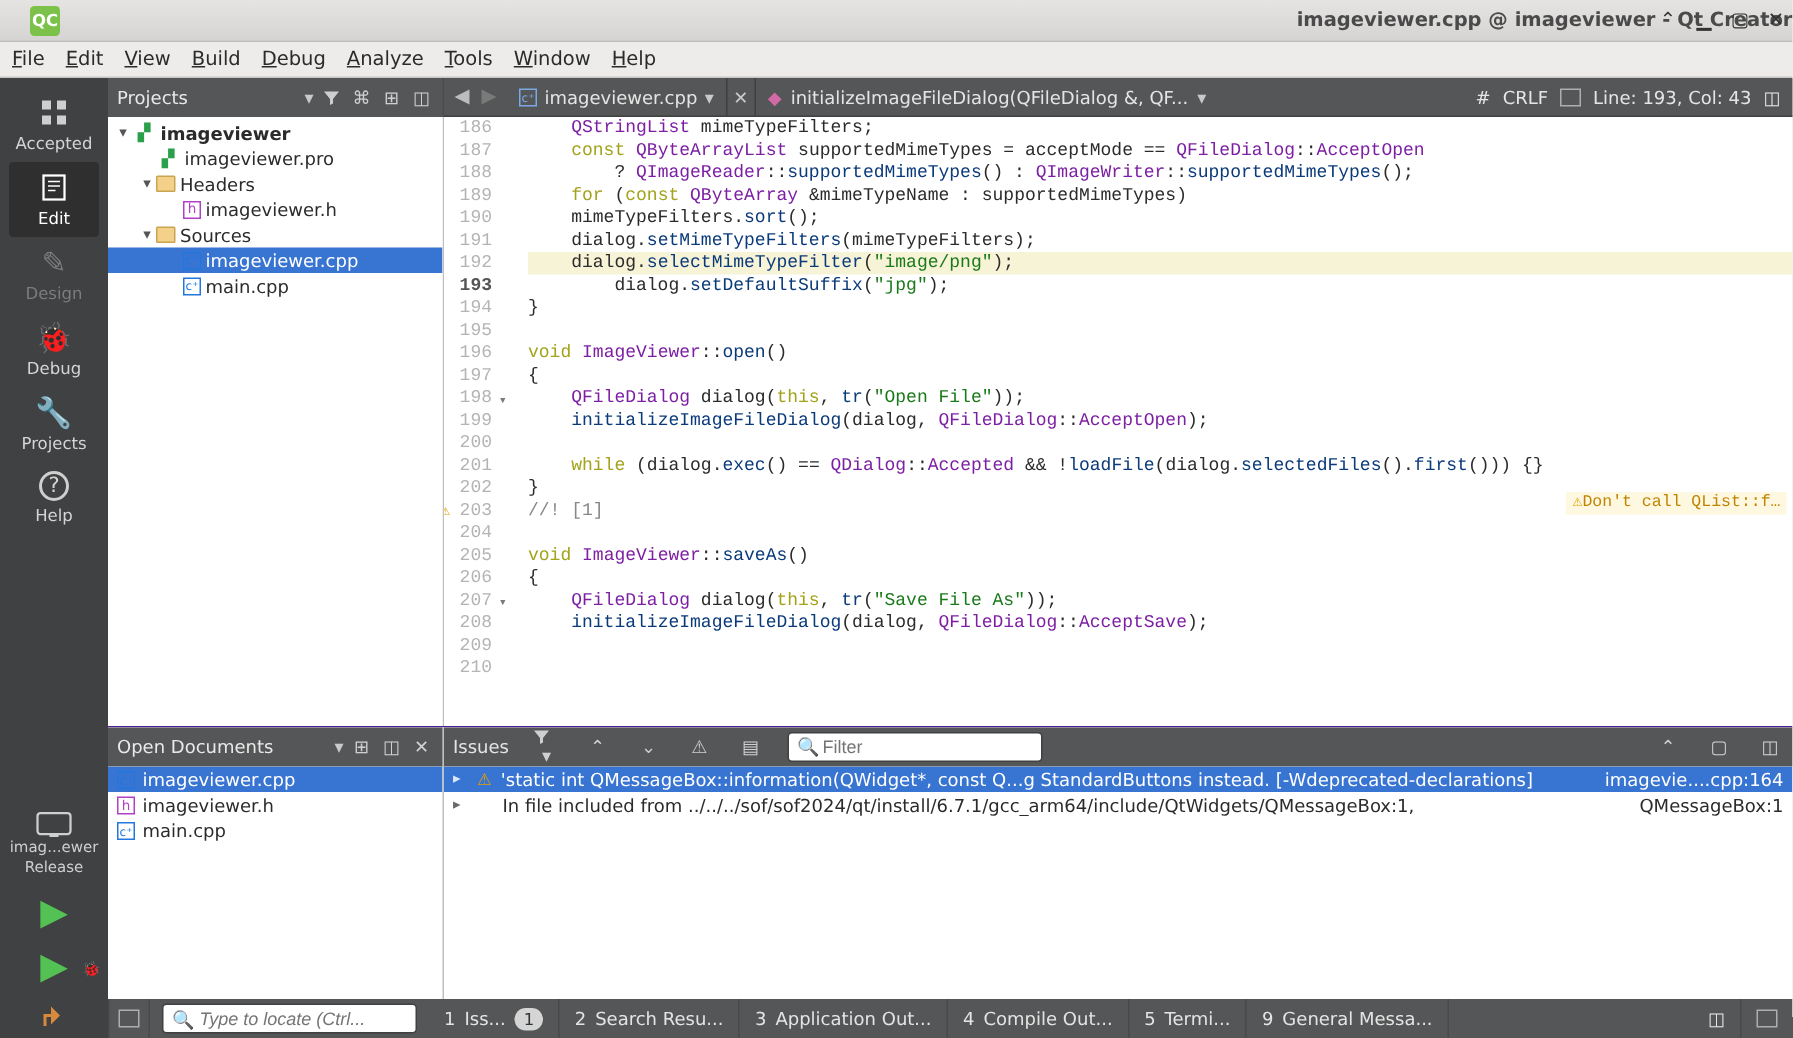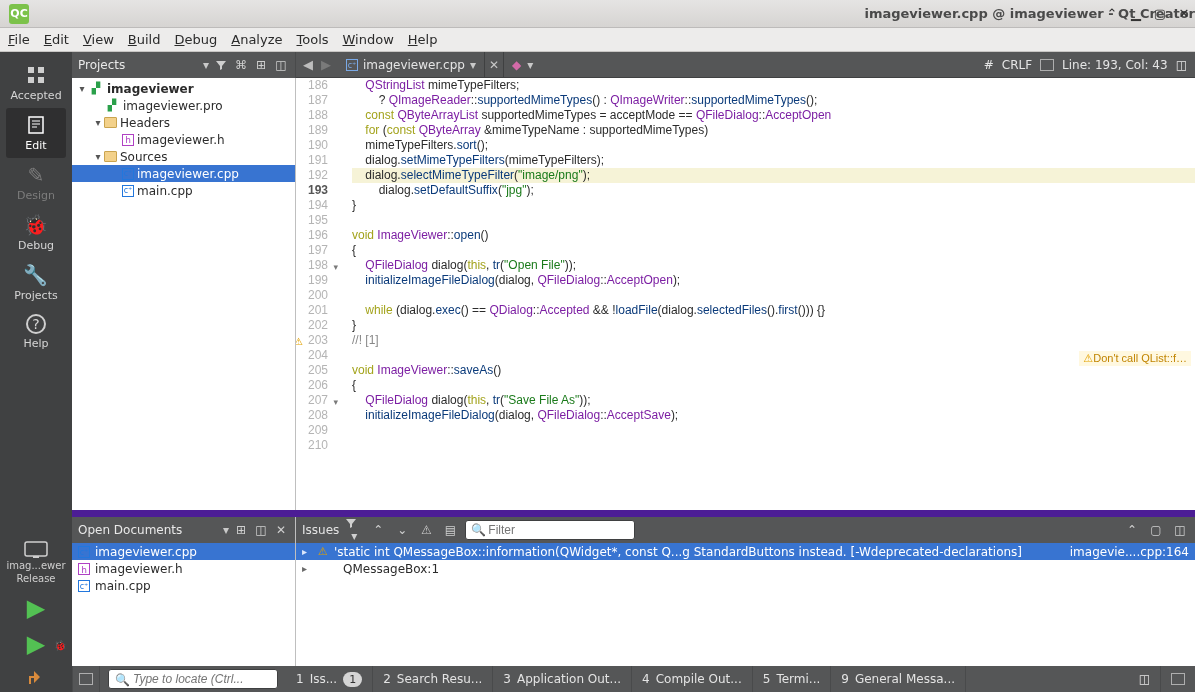--- a/index.html
+++ b/index.html
@@ -20,21 +20,21 @@
     height: 28px;
     background: linear-gradient(#e5e4e3, #d6d4d2);
     border-bottom: 1px solid #bdbbba;
     display: flex;
     align-items: center;
     position: relative;
     font-size: 13px;
   }
   .titlebar .app-icon {
     width: 20px; height: 20px;
-    margin: 0 9px;
+    margin: 0 20px;
     background: #7cc24a;
     border-radius: 3px;
     display: flex; align-items: center; justify-content: center;
     color: #fff; font-weight: bold; font-size: 11px;
   }
   .titlebar .title { position: absolute; left: 0; right: 0; text-align: right; pointer-events: none; font-weight: bold; color: #4a4a4a; }
   .titlebar .win-controls { position: absolute; right: 4px; display: flex; gap: 10px; align-items: center; }
   .titlebar .win-btn { width: 14px; height: 14px; display: flex; align-items:center; justify-content:center; font-size: 13px; color:#333; cursor:pointer }
 
   
@@ -174,21 +174,21 @@
   }
   .editor-tabbar .symbol .sym-text { overflow:hidden; text-overflow:ellipsis; white-space:nowrap; max-width: 310px }
   .editor-tabbar .status {
     margin-left:auto;display:flex;align-items:center;gap:8px;padding:0 8px
   }
 
   .editor-body {
     flex: 1;
     display:flex;
     background:#fff;
-    font-family: Liberation Sans, sans-serif;
+    font-family: Liberation Mono, monospace;
     font-size: 12px;
     line-height: 15px;
     overflow:hidden;
     min-height: 0;
   }
   .gutter {
     width: 38px;
     text-align: right;
     padding-right: 6px;
     color: #b4b4b4;
@@ -210,37 +210,37 @@
   .t-type { color:#7c1fa3 }
   .t-kw { color:#a3a31b }
   .t-func { color:#0a3a7a }
   .t-str { color:#1a7a1a }
   .t-enum { color:#7c1fa3 }
   .t-cmt { color:#888 }
   .caret-line { background:#f6f3d7 }
 
   
   .bottom-split {
-    height: 156px;
+    height: 182px;
     display:flex;
-    border-top: 7px solid #4c1d95;
+    border-top: 1px solid #4c1d95;
     min-height:0;
   }
   .opendocs {
     width: 224px; display:flex; flex-direction:column; border-right:1px solid #bfbfbf; background:#fff
   }
   .opendocs-list { flex:1; overflow:auto }
   .opendocs-list .doc-row {
     display:flex;align-items:center;height:17px;padding-left:6px;gap:5px;cursor:pointer
   }
   .opendocs-list .doc-row.selected { background:#3874d1;color:#fff }
 
   .issues-panel { flex:1; display:flex; flex-direction:column; background:#fff; min-width:0 }
   .issues-header {
-    background:#555657;color:#e4e4e4;height:26px;display:flex;align-items:center;padding:0 6px;gap:6px
+    background:#555657;color:#e4e4e4;height:26px;display:flex;align-items:center;padding:0 6px;gap:16px
   }
   .issues-header .title { margin-right:auto }
   .issues-header .icon { width:18px;text-align:center;color:#d0d0d0;cursor:pointer;font-size:12px }
   .issues-header input {
     height:20px;border:1px solid #3f4041;background:#fff;color:#333;padding:0 6px 0 22px;
     border-radius:3px; width: 170px; font-size:12px
   }
   .filter-wrap{position:relative}
   .filter-wrap .mag{position:absolute;left:6px;top:3px;color:#888;font-size:12px}
 
@@ -389,20 +389,21 @@
           <span style="color:#7a7a7a">▶</span>
         </div>
         <div class="tab">
           <span class="ficon cpp" style="border:1px solid #7aa9e6;color:#7aa9e6;font-size:8px;width:12px;height:12px;line-height:12px;text-align:center">c⁺</span>
           <span>imageviewer.cpp</span>
           <span style="color:#c9c9c9">▾</span>
         </div>
         <span class="icon" style="width:18px;text-align:center;color:#c9c9c9;cursor:pointer">✕</span>
         <div class="symbol">
           <span style="color:#d36aa8">◆</span>
+          <span class="sym-text">initializeImageFileDialog(QFileDialog &amp;, QF...</span>
           <span style="color:#c9c9c9">▾</span>
         </div>
         <div class="status">
           <span>#</span>
           <span>CRLF</span>
           <span style="border:1px solid #aeaeae;width:14px;height:12px;display:inline-block"></span>
           <span>Line: 193, Col: 43</span>
           <span>◫</span>
         </div>
       </div>
@@ -473,43 +474,43 @@
               <div class="ln">204</div>
               <div class="ln">205</div>
               <div class="ln">206</div>
               <div class="ln">207<span class="fold">▾</span></div>
               <div class="ln">208</div>
               <div class="ln">209</div>
               <div class="ln">210</div>
             </div>
           <div class="code-area" id="code-area">
               <div class="code-line">    <span class="t-type">QStringList</span> mimeTypeFilters;</div>
+              <div class="code-line">    <span class="t-kw">const</span> <span class="t-type">QByteArrayList</span> supportedMimeTypes = acceptMode == <span class="t-type">QFileDialog</span>::<span class="t-enum">AcceptOpen</span></div>
               <div class="code-line">        ? <span class="t-type">QImageReader</span>::<span class="t-func">supportedMimeTypes</span>() : <span class="t-type">QImageWriter</span>::<span class="t-func">supportedMimeTypes</span>();</div>
-              <div class="code-line">    <span class="t-kw">const</span> <span class="t-type">QByteArrayList</span> supportedMimeTypes = acceptMode == <span class="t-type">QFileDialog</span>::<span class="t-enum">AcceptOpen</span></div>
               <div class="code-line">    <span class="t-kw">for</span> (<span class="t-kw">const</span> <span class="t-type">QByteArray</span> &amp;mimeTypeName : supportedMimeTypes)</div>
               <div class="code-line">    mimeTypeFilters.<span class="t-func">sort</span>();</div>
               <div class="code-line">    dialog.<span class="t-func">setMimeTypeFilters</span>(mimeTypeFilters);</div>
               <div class="code-line caret-line">    dialog.<span class="t-func">selectMimeTypeFilter</span>(<span class="t-str">"image/png"</span>);</div>
               <div class="code-line">        dialog.<span class="t-func">setDefaultSuffix</span>(<span class="t-str">"jpg"</span>);</div>
               <div class="code-line">}</div>
               <div class="code-line"></div>
               <div class="code-line"><span class="t-kw">void</span> <span class="t-type">ImageViewer</span>::<span class="t-func">open</span>()</div>
               <div class="code-line">{</div>
               <div class="code-line">    <span class="t-type">QFileDialog</span> dialog(<span class="t-kw">this</span>, <span class="t-func">tr</span>(<span class="t-str">"Open File"</span>));</div>
               <div class="code-line">    <span class="t-func">initializeImageFileDialog</span>(dialog, <span class="t-type">QFileDialog</span>::<span class="t-enum">AcceptOpen</span>);</div>
               <div class="code-line"></div>
               <div class="code-line">    <span class="t-kw">while</span> (dialog.<span class="t-func">exec</span>() == <span class="t-type">QDialog</span>::<span class="t-enum">Accepted</span> &amp;&amp; !<span class="t-func">loadFile</span>(dialog.<span class="t-func">selectedFiles</span>().<span class="t-func">first</span>())) {}</div>
               <div class="code-line">}</div>
               <div class="code-line"><span class="t-cmt">//! [1]</span></div>
               <div class="code-line"></div>
               <div class="code-line"><span class="t-kw">void</span> <span class="t-type">ImageViewer</span>::<span class="t-func">saveAs</span>()</div>
               <div class="code-line">{</div>
               <div class="code-line">    <span class="t-type">QFileDialog</span> dialog(<span class="t-kw">this</span>, <span class="t-func">tr</span>(<span class="t-str">"Save File As"</span>));</div>
               <div class="code-line">    <span class="t-func">initializeImageFileDialog</span>(dialog, <span class="t-type">QFileDialog</span>::<span class="t-enum">AcceptSave</span>);</div>
-              <div class="inline-warn" style="top: 273px;"><span class="warn-tri">⚠</span>Don't call QList::f…</div>
+              <div class="inline-warn" style="top: 250px;"><span class="warn-tri">⚠</span>Don't call QList::f…</div>
             </div>
         </div>
       </div>
     </div>
 
     <div class="bottom-split">
       <div class="opendocs">
         <div class="panel-header">
           <span class="title">Open Documents</span>
           <span style="color:#c9c9c9">▾</span>
@@ -557,20 +558,21 @@
         <div class="issues-list" id="issues-list">
             <div class="issue-row selected">
               <span class="arrow">▸</span>
               <span class="warn-tri">⚠</span>
               <span class="msg">'static int QMessageBox::information(QWidget*, const Q...g StandardButtons instead. [-Wdeprecated-declarations]</span>
               <span class="loc">imagevie....cpp:164</span>
             </div>
             <div class="issue-row">
               <span class="arrow">▸</span>
               <span style="width:11px;display:inline-block"></span>
+              <span class="msg">In file included from ../../../sof/sof2024/qt/install/6.7.1/gcc_arm64/include/QtWidgets/QMessageBox:1,</span>
               <span class="loc">QMessageBox:1</span>
             </div>
           </div>
       </div>
     </div>
 
     <div class="statusbar">
       <div class="seg first" style="padding:0 6px">
         <span style="border:1px solid #aeaeae;width:14px;height:12px;display:inline-block"></span>
       </div>

